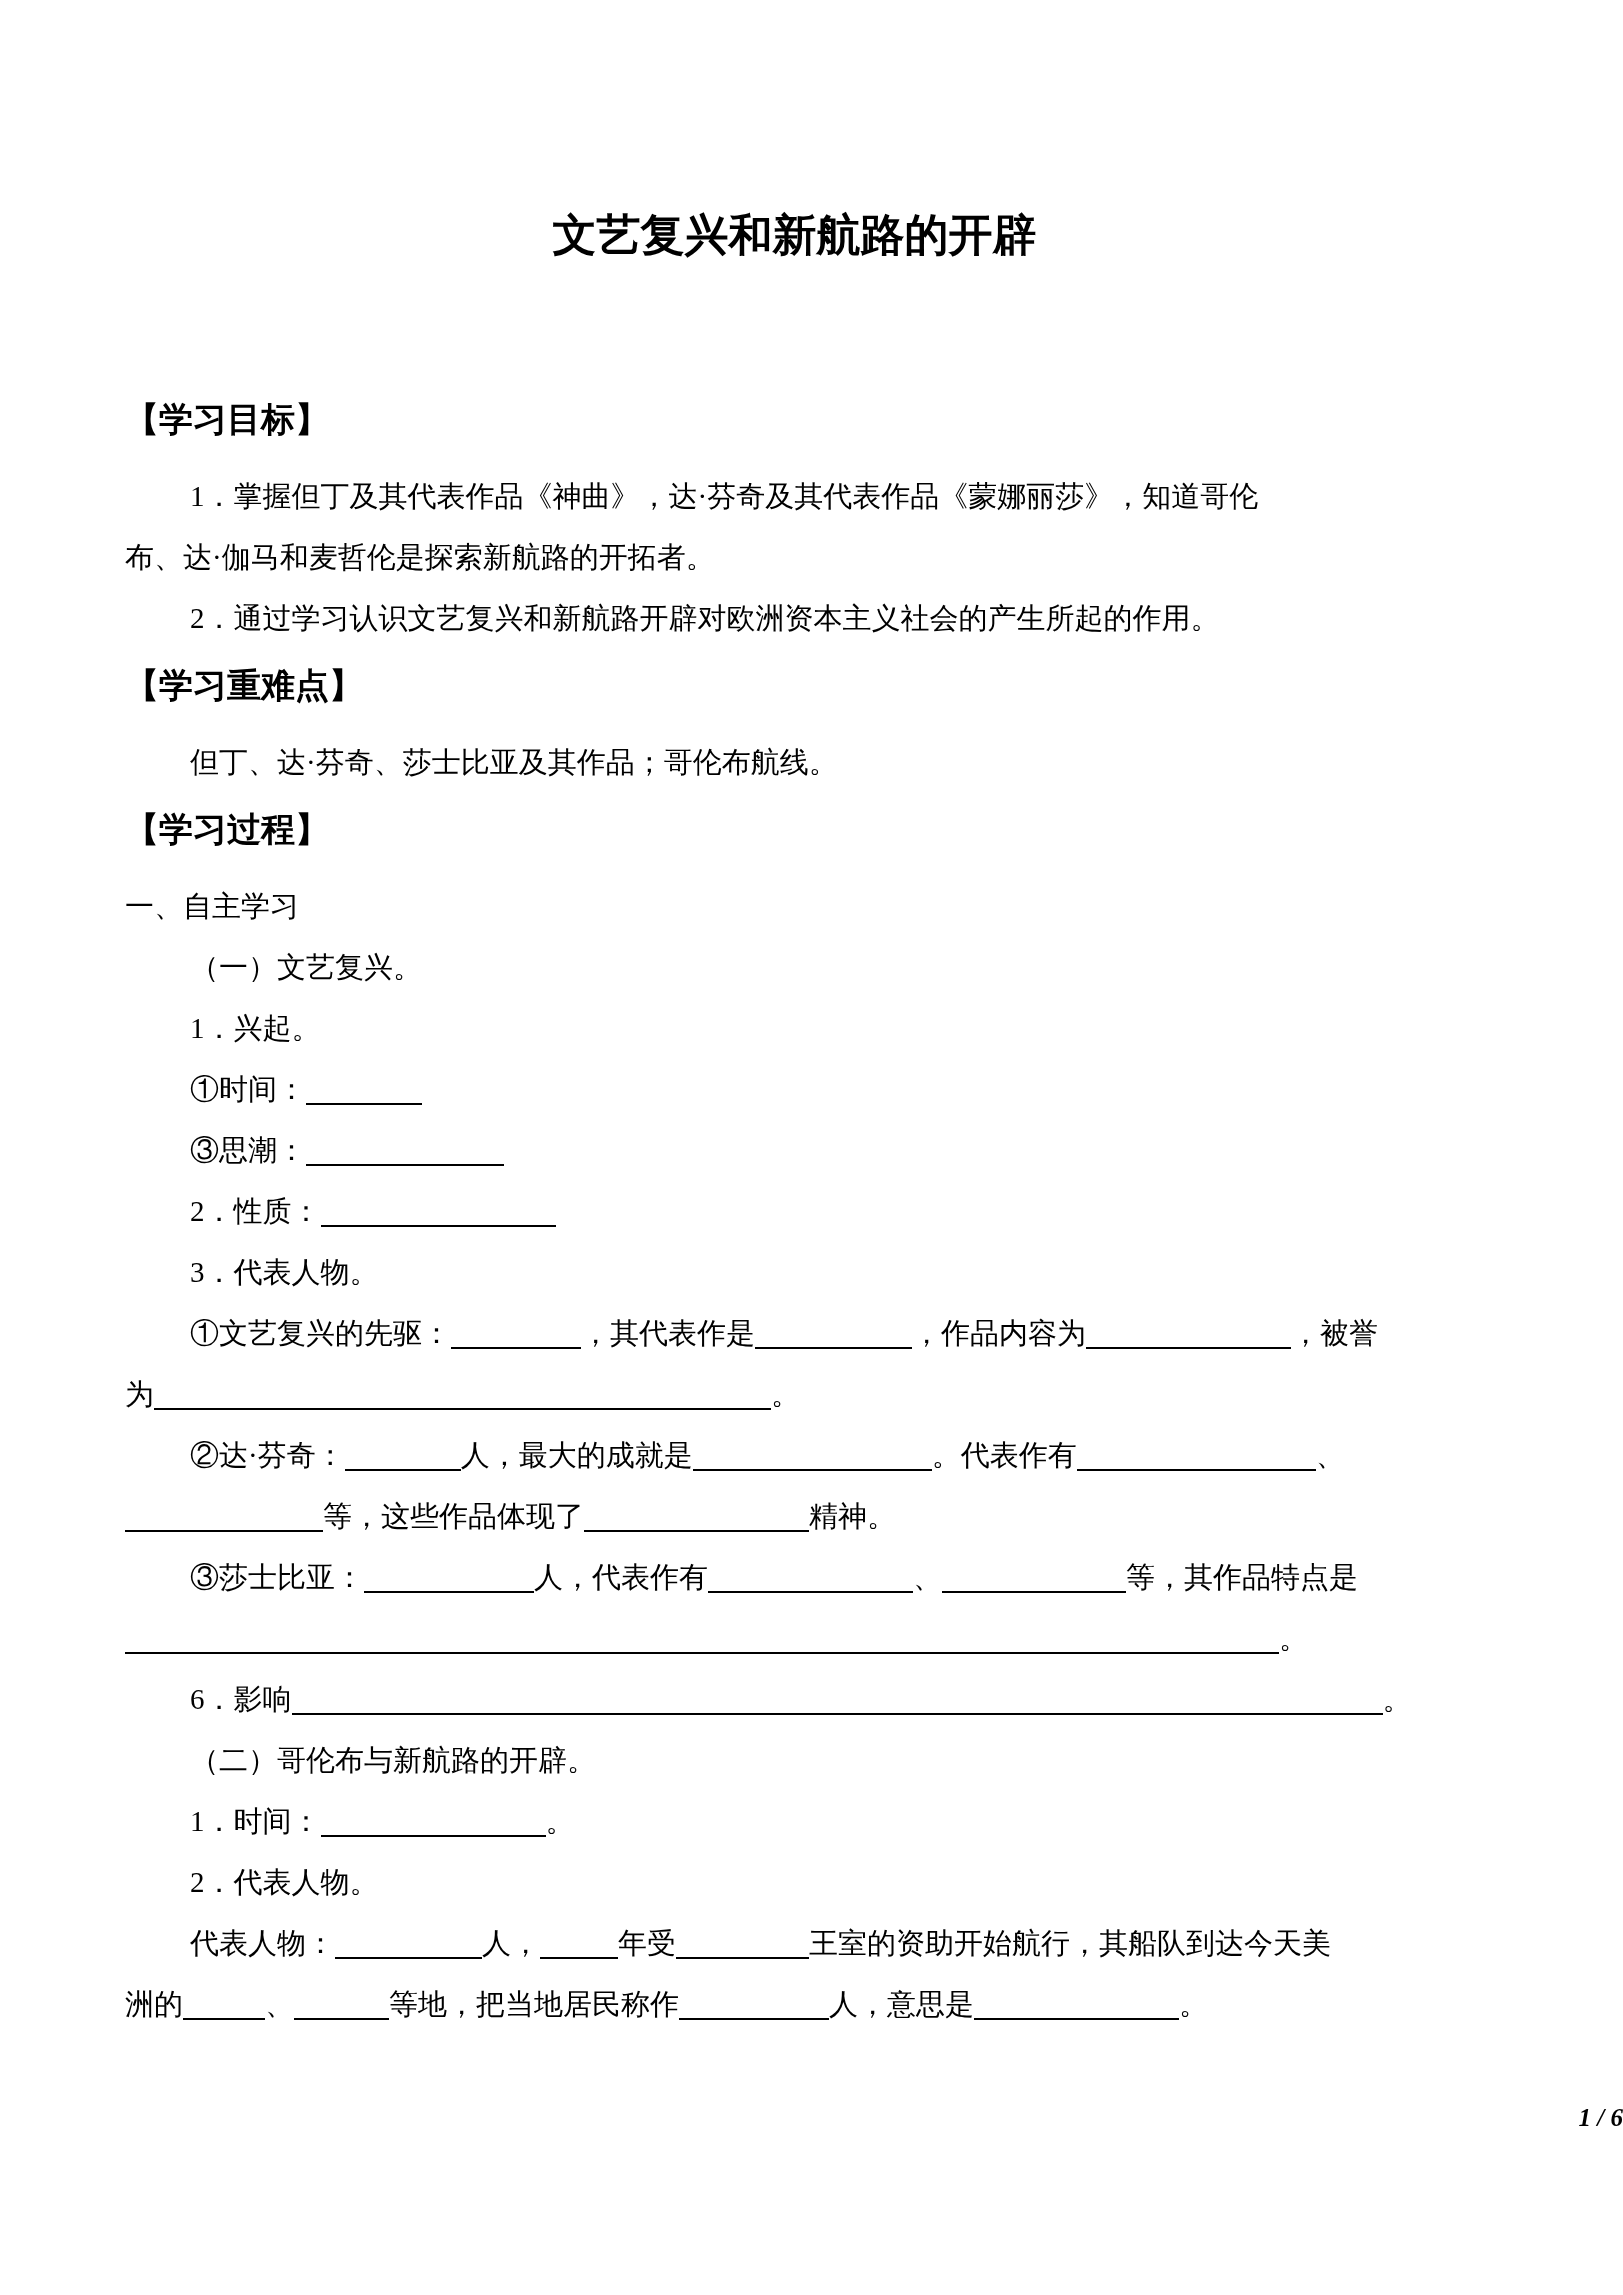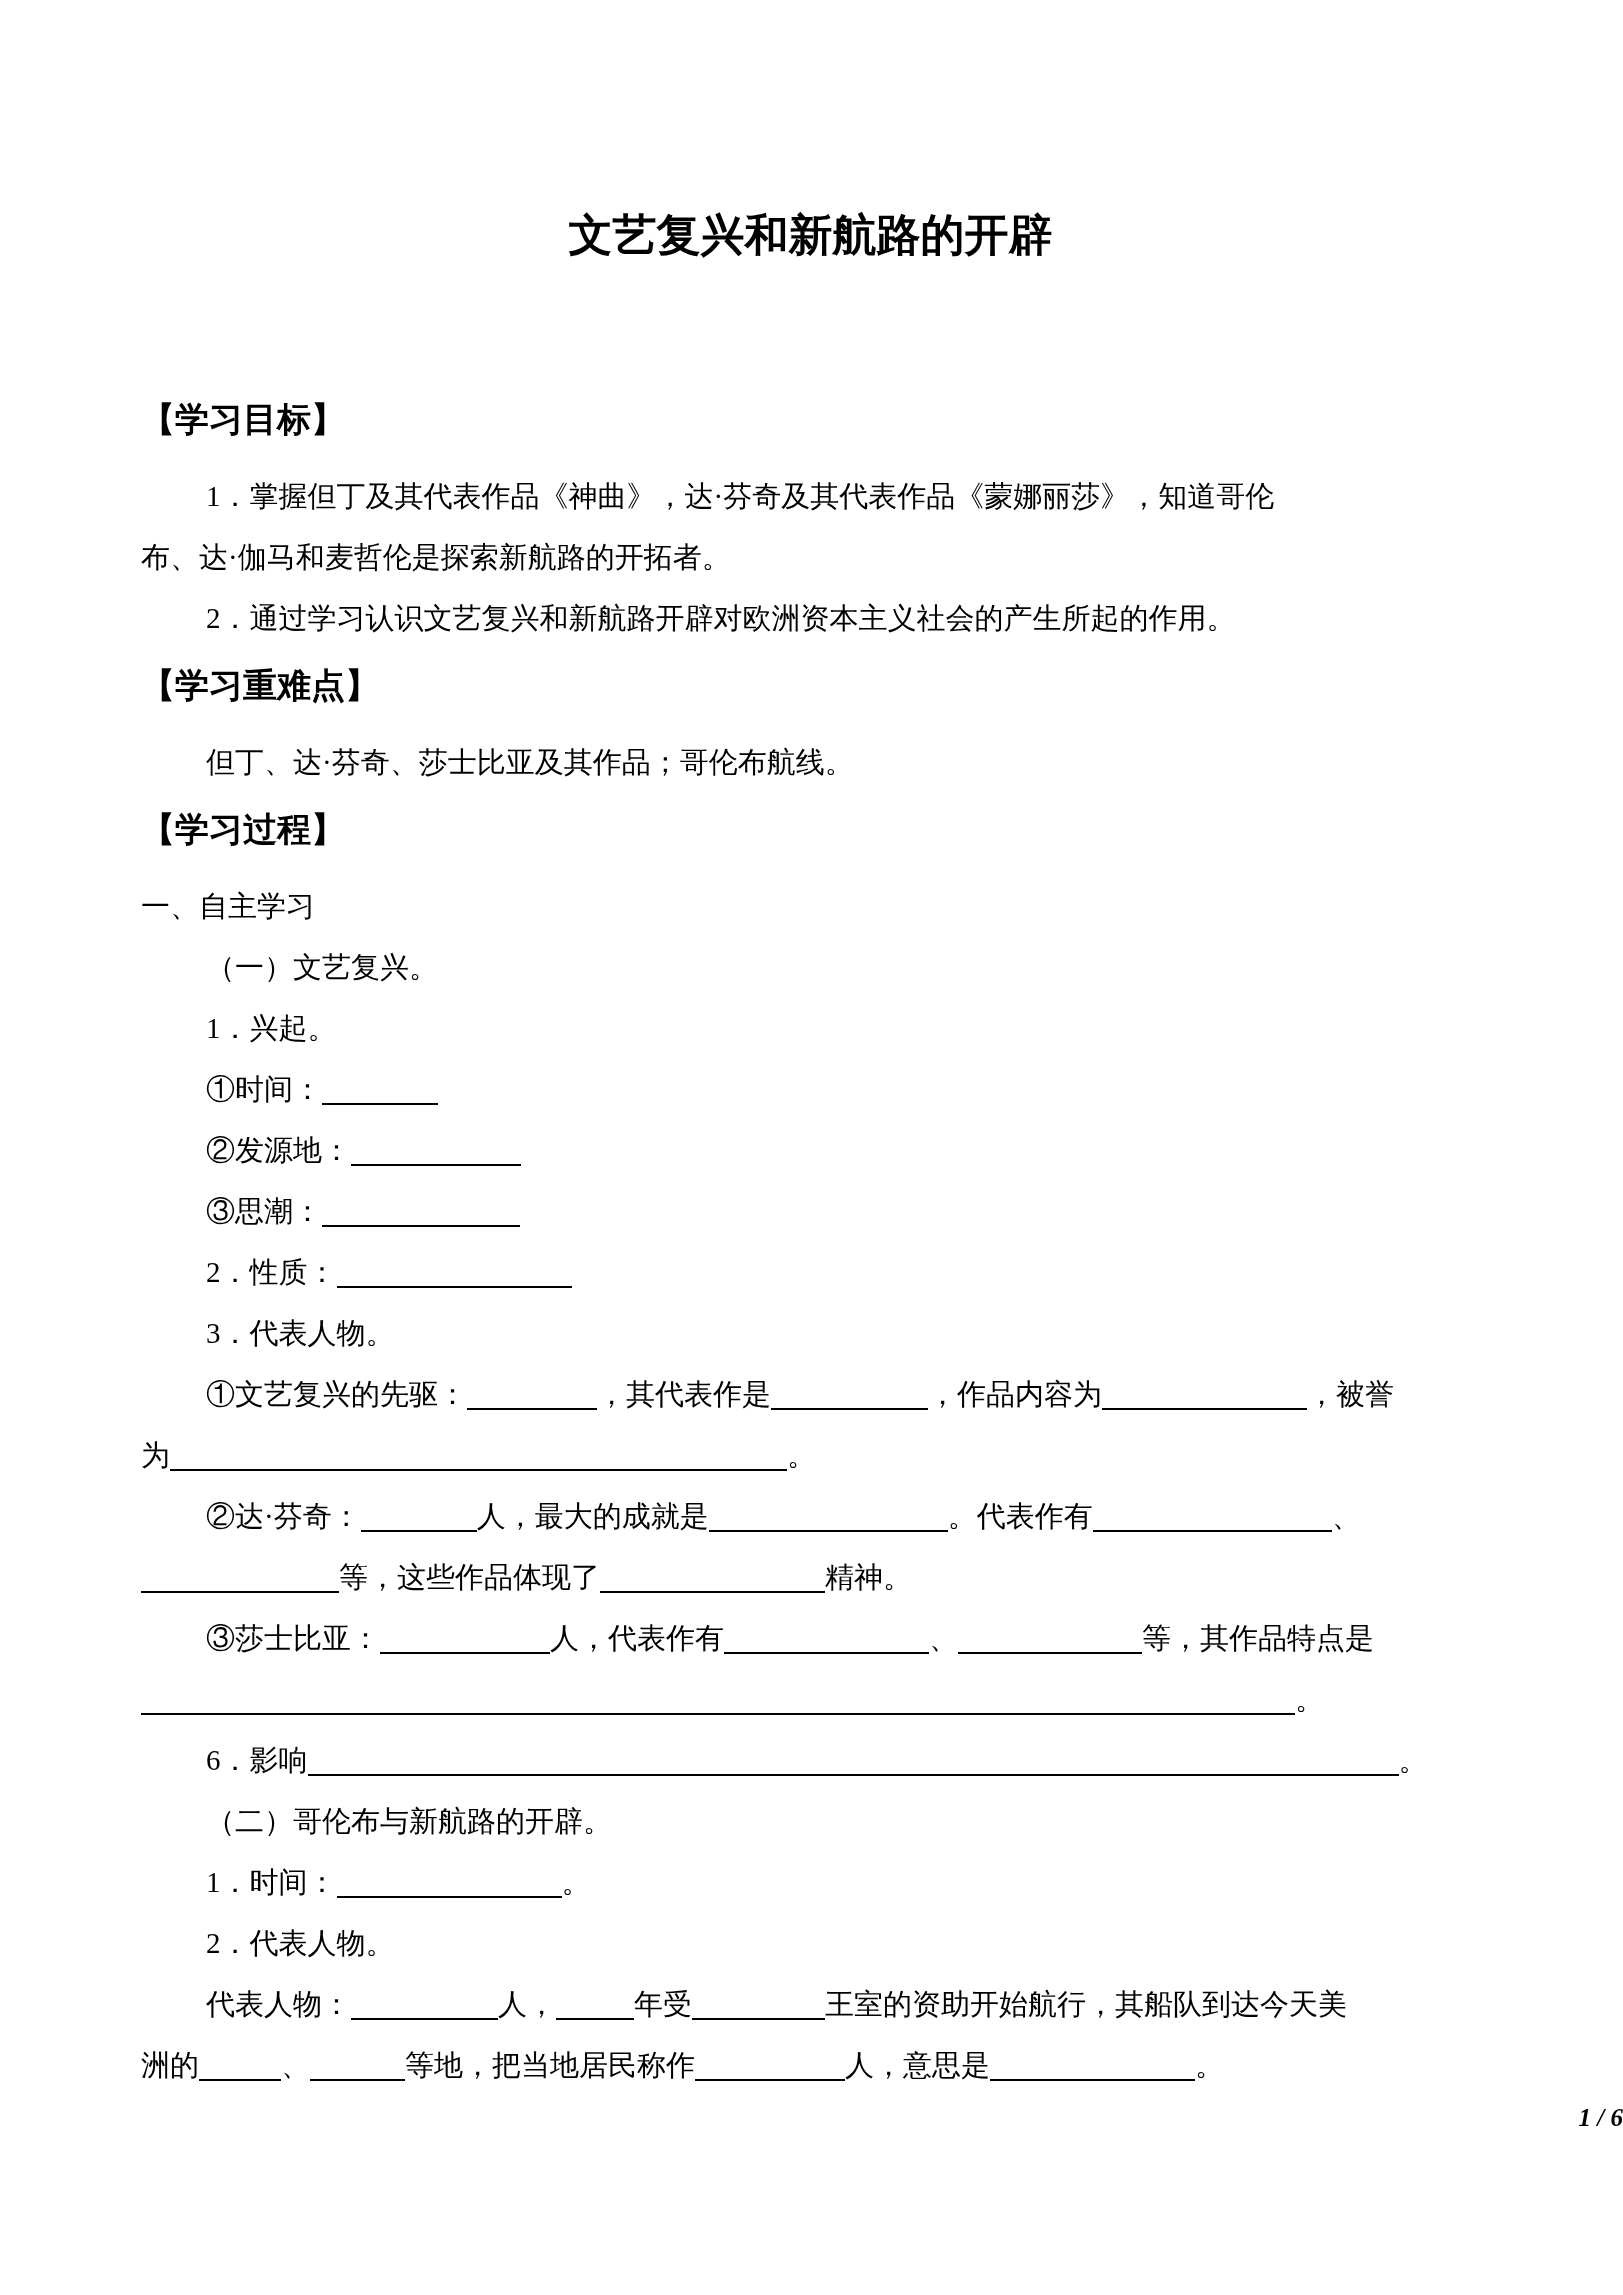--- a/index.html
+++ b/index.html
@@ -11,21 +11,21 @@
     position: relative;
     width: 1623px;
     height: 2295px;
     background: #ffffff;
     color: #000000;
     font-family: "Liberation Serif", "DejaVu Serif", serif;
     overflow: hidden;
   }
   .doc-content {
     position: absolute;
-    left: 141px;
+    left: 125px;
     top: 202px;
     width: 1339px;
   }
   .doc-title {
     font-size: 44px;
     font-weight: bold;
     text-align: center;
     line-height: 68px;
     margin: 0;
     white-space: nowrap;
@@ -76,21 +76,20 @@
         <div class="line body indent"><span>1．掌握但丁及其代表作品《神曲》，达·芬奇及其代表作品《蒙娜丽莎》，知道哥伦</span></div>
         <div class="line body"><span>布、达·伽马和麦哲伦是探索新航路的开拓者。</span></div>
         <div class="line body indent"><span>2．通过学习认识文艺复兴和新航路开辟对欧洲资本主义社会的产生所起的作用。</span></div>
         <div class="line heading"><span>【学习重难点】</span></div>
         <div class="line body indent"><span>但丁、达·芬奇、莎士比亚及其作品；哥伦布航线。</span></div>
         <div class="line heading"><span>【学习过程】</span></div>
         <div class="line body"><span>一、自主学习</span></div>
         <div class="line body indent"><span>（一）文艺复兴。</span></div>
         <div class="line body indent"><span>1．兴起。</span></div>
         <div class="line body indent"><span>①时间：</span><span class="blank" style="width: 116px;"></span></div>
-        <div class="line body indent"><span>②发源地：</span><span class="blank" style="width: 170px;"></span></div>
         <div class="line body indent"><span>③思潮：</span><span class="blank" style="width: 198px;"></span></div>
         <div class="line body indent"><span>2．性质：</span><span class="blank" style="width: 235px;"></span></div>
         <div class="line body indent"><span>3．代表人物。</span></div>
         <div class="line body indent"><span>①文艺复兴的先驱：</span><span class="blank" style="width: 130px;"></span><span>，其代表作是</span><span class="blank" style="width: 157px;"></span><span>，作品内容为</span><span class="blank" style="width: 205px;"></span><span>，被誉</span></div>
         <div class="line body"><span>为</span><span class="blank" style="width: 617px;"></span><span>。</span></div>
         <div class="line body indent"><span>②达·芬奇：</span><span class="blank" style="width: 116px;"></span><span>人，最大的成就是</span><span class="blank" style="width: 239px;"></span><span>。代表作有</span><span class="blank" style="width: 239px;"></span><span>、</span></div>
         <div class="line body"><span class="blank" style="width: 198px;"></span><span>等，这些作品体现了</span><span class="blank" style="width: 225px;"></span><span>精神。</span></div>
         <div class="line body indent"><span>③莎士比亚：</span><span class="blank" style="width: 170px;"></span><span>人，代表作有</span><span class="blank" style="width: 205px;"></span><span>、</span><span class="blank" style="width: 184px;"></span><span>等，其作品特点是</span></div>
         <div class="line body"><span class="blank" style="width: 1154px;"></span><span>。</span></div>
         <div class="line body indent"><span>6．影响</span><span class="blank" style="width: 1091px;"></span><span>。</span></div>

